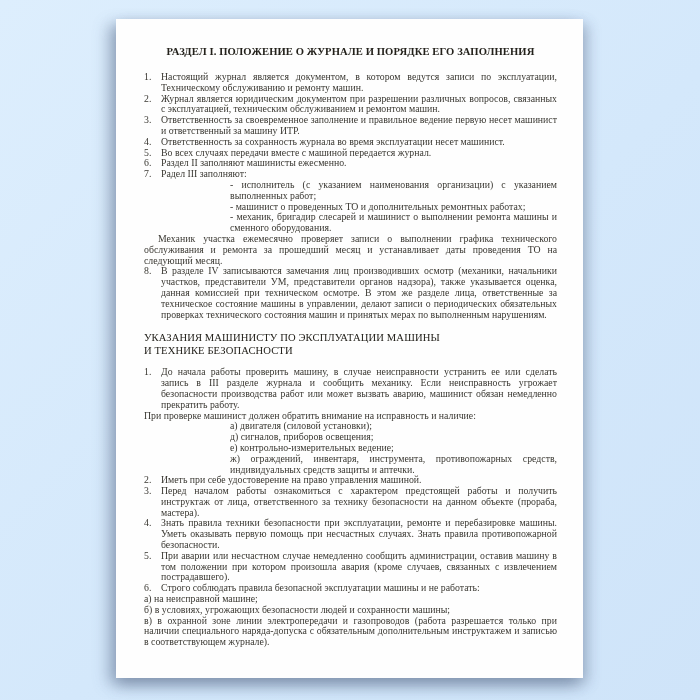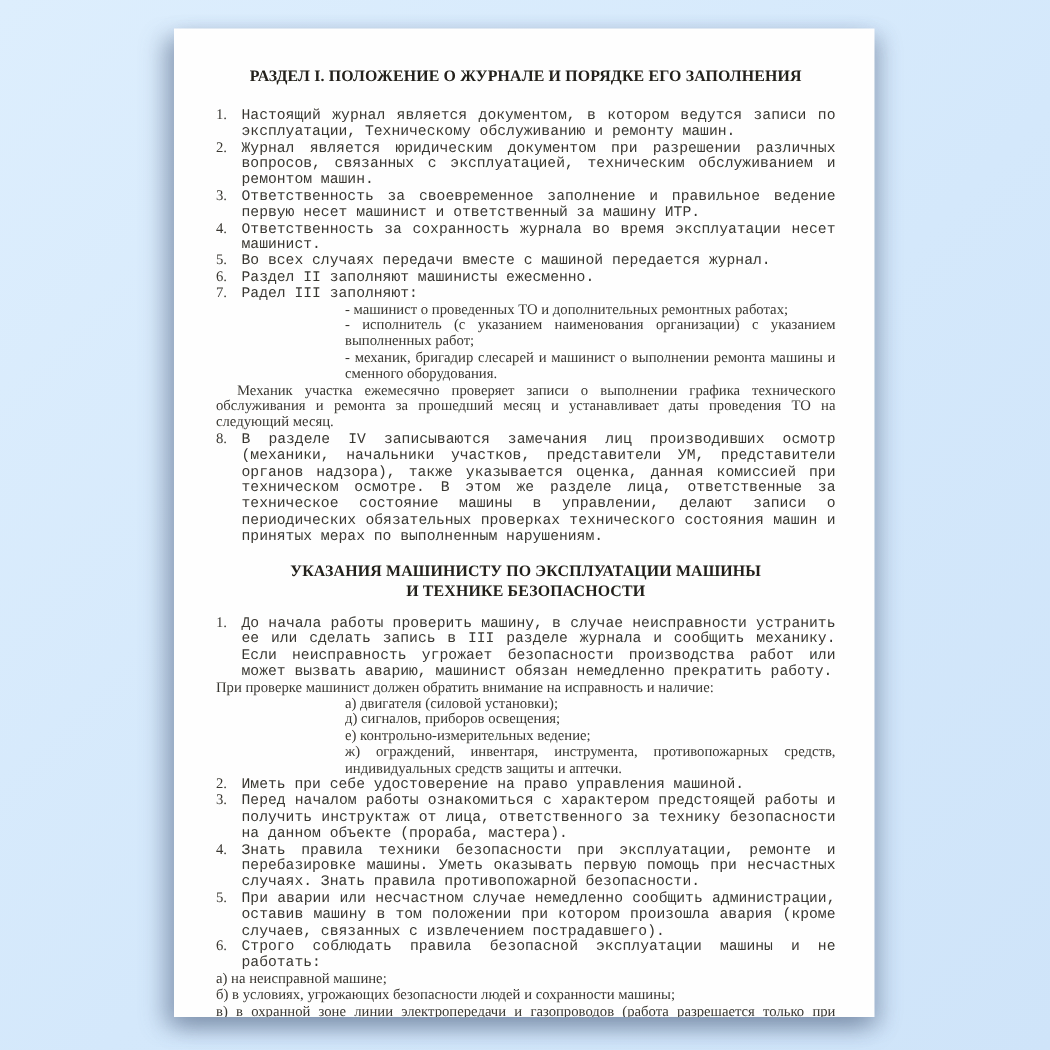--- a/index.html
+++ b/index.html
@@ -19,26 +19,26 @@
     color:#393731;
     font-size:9.8px;line-height:10.8px;
     overflow:hidden;
     hyphens:auto;-webkit-hyphens:auto;
   }
   .sec-title{
     font-weight:bold;text-align:center;color:#23211b;
     font-size:10.6px;line-height:12px;margin:0 0 14px 0;letter-spacing:.1px;
   }
   .sec-title2{
-    font-weight:bold;text-align:center;color:#23211b;
+    font-weight:normal;color:#23211b;
     font-size:10.6px;line-height:13px;margin:11px 0 10px 0;letter-spacing:.1px;
   }
   .row{display:flex;}
   .row .n{flex:0 0 17px;width:17px;}
-  .row .t{flex:1;text-align:justify;font-family:Liberation Mono, monospace;}
+  .row .t{flex:1;text-align:justify;}
   .sub{margin-left:86px;text-align:justify;}
   .note{text-indent:14px;text-align:justify;}
   .flush{text-align:justify;}
 </style>
 </head>
 <body>
 
 <div class="sheet">
 
   <div class="sec-title">РАЗДЕЛ I. ПОЛОЖЕНИЕ О ЖУРНАЛЕ И ПОРЯДКЕ ЕГО ЗАПОЛНЕНИЯ</div>
@@ -65,22 +65,22 @@
   </div>
   <div class="row">
     <span class="n">6.</span>
     <span class="t">Раздел II заполняют машинисты ежесменно.</span>
   </div>
   <div class="row">
     <span class="n">7.</span>
     <span class="t">Радел III заполняют:</span>
   </div>
 
+  <div class="sub">- исполнитель (с указанием наименования организации) с указанием выполненных работ;</div>
   <div class="sub">- машинист о проведенных ТО и дополнительных ремонтных работах;</div>
-  <div class="sub">- исполнитель (с указанием наименования организации) с указанием выполненных работ;</div>
   <div class="sub">- механик, бригадир слесарей и машинист о выполнении ремонта машины и сменного оборудования.</div>
 
   <div class="note">Механик участка ежемесячно проверяет записи о выполнении графика технического обслуживания и ремонта за прошедший месяц и устанавливает даты проведения ТО на следующий месяц.</div>
 
   <div class="row">
     <span class="n">8.</span>
     <span class="t">В разделе IV записываются замечания лиц производивших осмотр (механики, начальники участков, представители УМ, представители органов надзора), также указывается оценка, данная комиссией при техническом осмотре. В этом же разделе лица, ответственные за техническое состояние машины в управлении, делают записи о периодических обязательных проверках технического состояния машин и принятых мерах по выполненным нарушениям.</span>
   </div>
 
   <div class="sec-title2">

